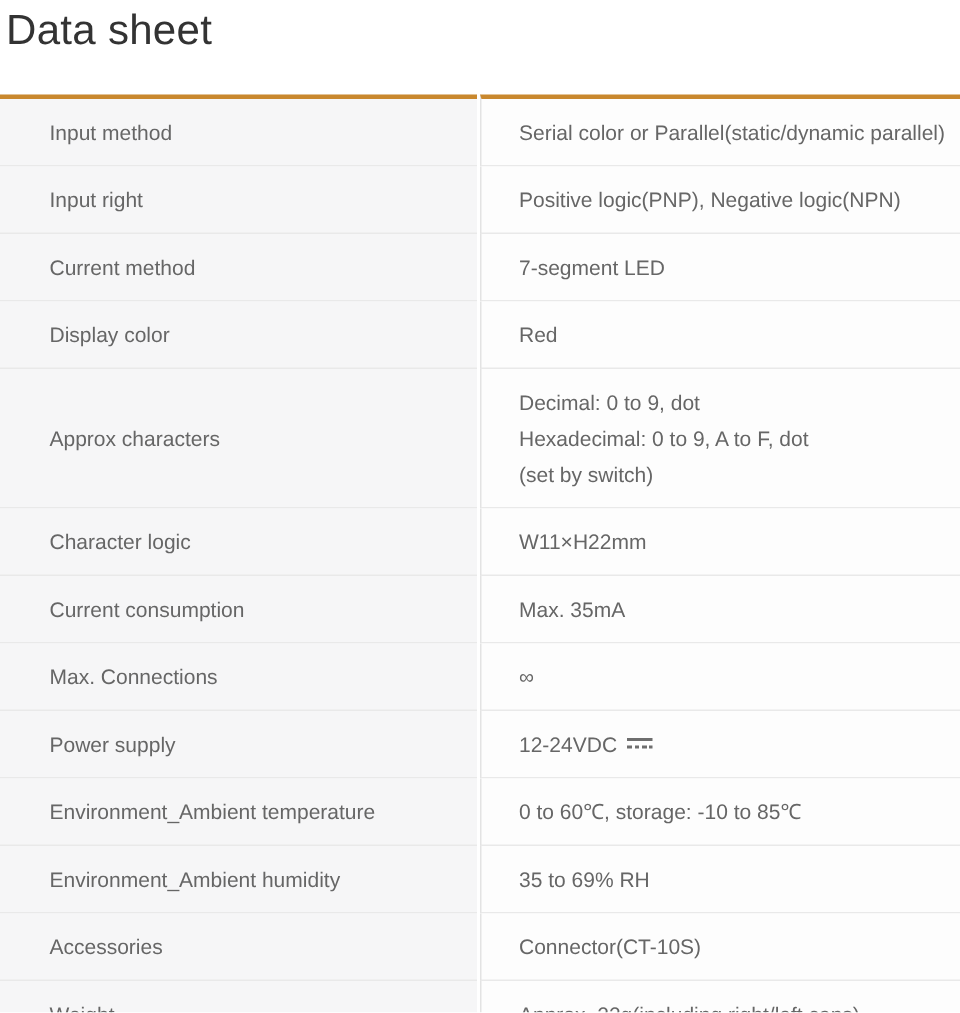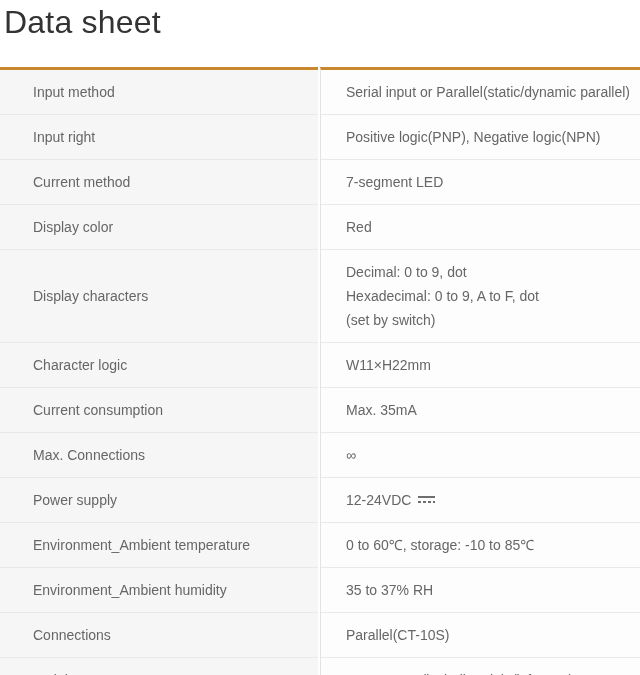--- a/index.html
+++ b/index.html
@@ -8,21 +8,21 @@
 
   .page {
     position: relative;
     width: 640px;
     height: 675px;
     background: #ffffff;
     overflow: hidden;
   }
 
   .page-title {
-    font-size: 32px;
+    font-size: 28px;
     font-weight: 400;
     color: #333333;
     letter-spacing: 0.2px;
     padding: 3px 0 0 4px;
     line-height: 1.2;
   }
 
   table.spec-table {
     width: 700px;
     table-layout: fixed;
@@ -84,36 +84,36 @@
 
   <table class="spec-table">
     <colgroup>
       <col class="col-label">
       <col class="col-value">
     </colgroup>
     <tbody>
 
     <tr>
           <th>Input method</th>
-          <td><span>Serial input or Parallel(static/dynamic parallel)</span></td>
+          <td><span>Serial color or Parallel(static/dynamic parallel)</span></td>
         </tr>
         <tr>
           <th>Input right</th>
           <td><span>Positive logic(PNP), Negative logic(NPN)</span></td>
         </tr>
         <tr>
           <th>Current method</th>
           <td><span>7-segment LED</span></td>
         </tr>
         <tr>
           <th>Display color</th>
           <td><span>Red</span></td>
         </tr>
         <tr>
-          <th>Display characters</th>
+          <th>Approx characters</th>
           <td><span>Decimal: 0 to 9, dot
 Hexadecimal: 0 to 9, A to F, dot
 (set by switch)</span></td>
         </tr>
         <tr>
           <th>Character logic</th>
           <td><span>W11×H22mm</span></td>
         </tr>
         <tr>
           <th>Current consumption</th>
@@ -126,25 +126,25 @@
         <tr>
           <th>Power supply</th>
           <td><span>12-24VDC</span><span class="dc-icon"></span></td>
         </tr>
         <tr>
           <th>Environment_Ambient temperature</th>
           <td><span>0 to 60℃, storage: -10 to 85℃</span></td>
         </tr>
         <tr>
           <th>Environment_Ambient humidity</th>
-          <td><span>35 to 37% RH</span></td>
+          <td><span>35 to 69% RH</span></td>
         </tr>
         <tr>
-          <th>Connections</th>
-          <td><span>Parallel(CT-10S)</span></td>
+          <th>Accessories</th>
+          <td><span>Connector(CT-10S)</span></td>
         </tr>
         <tr>
           <th>Weight</th>
           <td><span>Approx. 22g(including right/left caps)</span></td>
         </tr>
       </tbody>
   </table>
 </div>
 
 </body></html>

